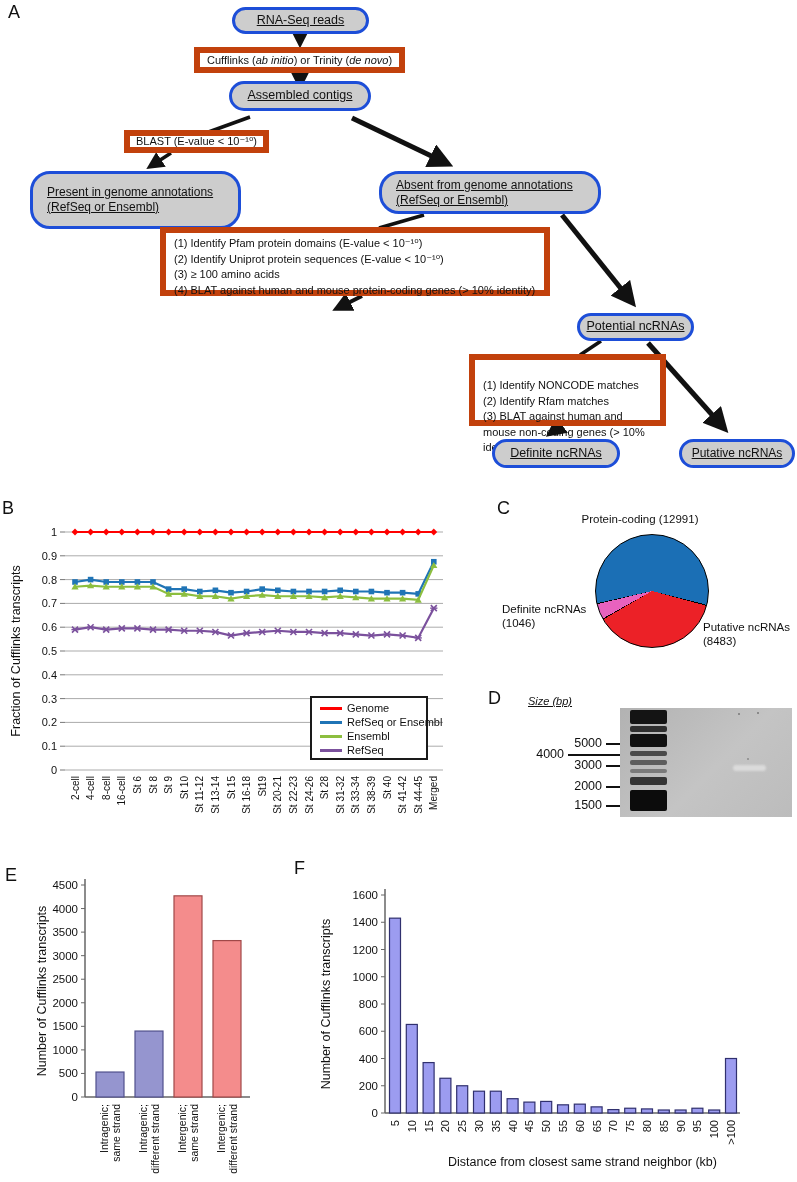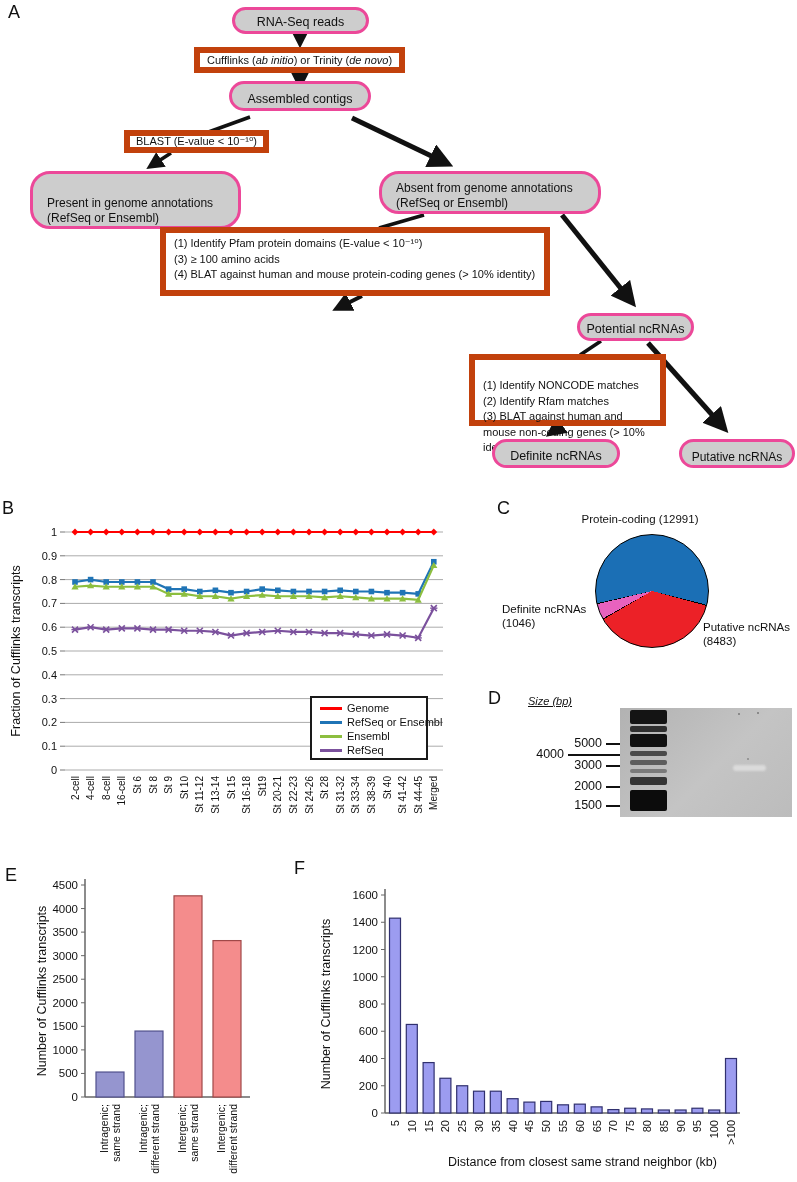--- a/index.html
+++ b/index.html
@@ -1,22 +1,22 @@
 <!DOCTYPE html>
 <html><head>
 <meta charset="utf-8">
 <style>
   html,body{margin:0;padding:0;background:#fff;}
   .page{position:relative;width:797px;height:1182px;background:#fff;
         font-family:"Liberation Sans","DejaVu Sans",sans-serif;color:#111;overflow:hidden;}
   .panel-label{position:absolute;font-size:18px;color:#111;}
   
-  .pill{position:absolute;background:#cdcdcd;border:3px solid #ec4899;border-radius:20px;
-        display:flex;align-items:flex-end;justify-content:center;font-size:12.5px;z-index:2;
-        text-align:center;line-height:1.25;box-sizing:border-box;}
+  .pill{position:absolute;background:#cdcdcd;border:3px solid #1d4ed8;border-radius:20px;
+        display:flex;align-items:center;justify-content:center;font-size:12.5px;z-index:2;
+        text-align:center;line-height:1.25;box-sizing:border-box;text-decoration:underline;}
   .pill.left{justify-content:flex-start;text-align:left;padding-left:14px;}
   .fbox{position:absolute;background:#fff;border:6px solid #c2410c;font-size:11px;z-index:2;
         box-sizing:border-box;}
   .fbox.center{display:flex;align-items:center;justify-content:center;white-space:nowrap;}
   .fbox .ln{line-height:15.5px;}
   .it{font-style:italic;}
   #a-arrows{position:absolute;left:0;top:0;z-index:1;}
   
   .chart-svg{position:absolute;overflow:visible;}
   
@@ -85,20 +85,21 @@
   <div class="pill left" style="left:30px;top:171px;width:211px;height:58px;font-size:12px;">
     <span><span>Present in genome annotations</span><br><span>(RefSeq or Ensembl)</span></span>
   </div>
 
   <div class="pill left" style="left:379px;top:171px;width:222px;height:43px;font-size:12px;">
     <span><span>Absent from genome annotations</span><br><span>(RefSeq or Ensembl)</span></span>
   </div>
 
   <div class="fbox" style="left:160px;top:227px;width:390px;height:69px;padding:3px 8px;">
     <div class="ln">(1) Identify Pfam protein domains (E-value &lt; 10⁻¹⁰)</div>
+    <div class="ln">(2) Identify Uniprot protein sequences (E-value &lt; 10⁻¹⁰)</div>
     <div class="ln">(3) ≥ 100 amino acids</div>
     <div class="ln">(4) BLAT against human and mouse protein-coding genes (&gt; 10% identity)</div>
   </div>
 
 
   <div class="pill" style="left:577px;top:313px;width:117px;height:28px;">
     <span>Potential ncRNAs</span>
   </div>
 
   <div class="fbox" style="left:469px;top:354px;width:197px;height:72px;padding:18px 8px;">

